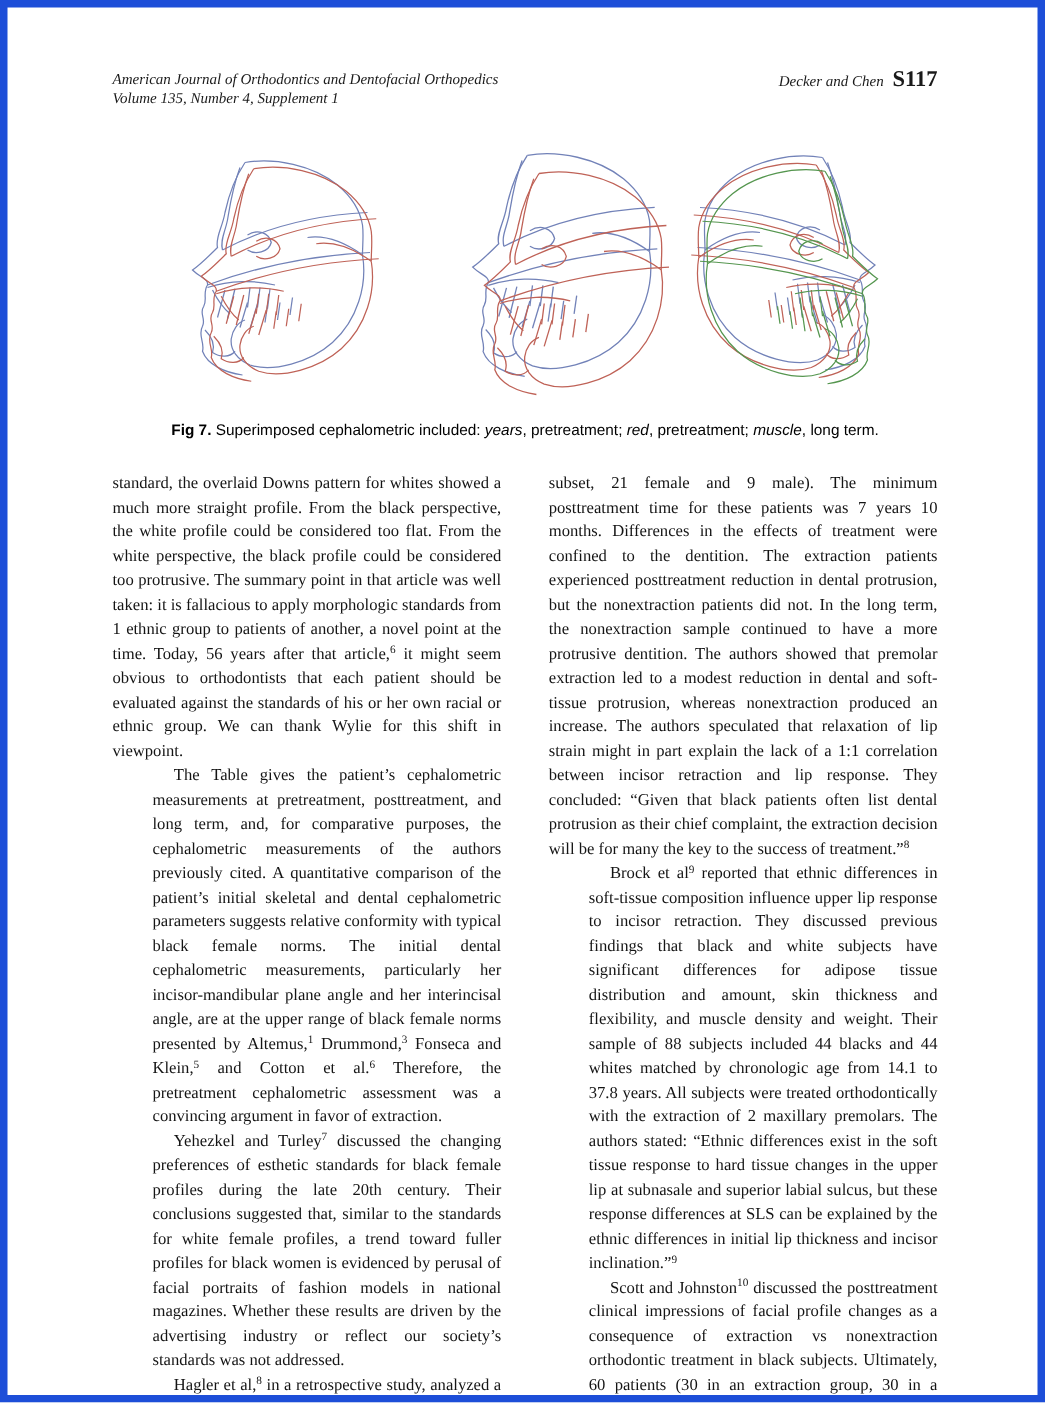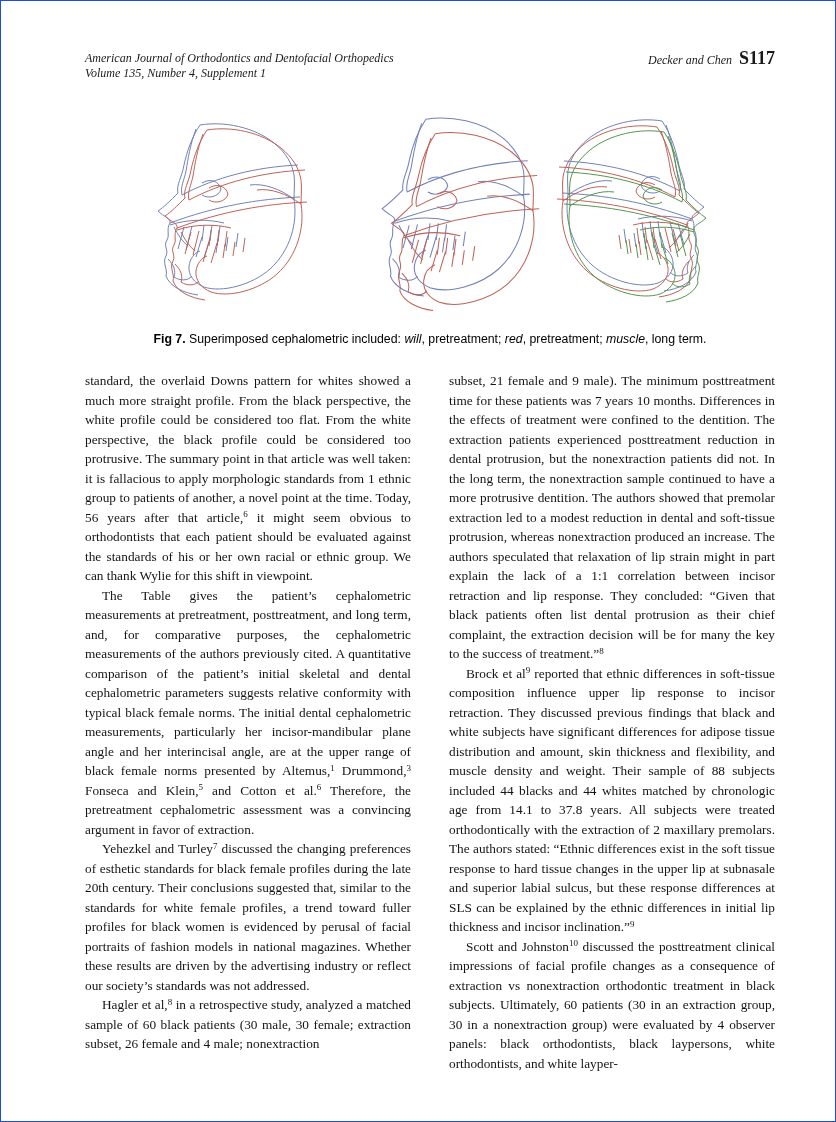--- a/index.html
+++ b/index.html
@@ -1,19 +1,19 @@
 <!DOCTYPE html>
 <html lang="en"><head>
 <meta charset="utf-8">
 <style>
   html,body{margin:0;padding:0;background:#f6f6f6;}
   .page{
     width:836px;height:1122px;box-sizing:border-box;
-    margin:0 auto;background:#fff;border:1px solid #1d4ed8;
-    padding:50px 60px 0 84px;
+    margin:0 auto;background:#fff;border:6px solid #1d4ed8;
+    padding:50px 80px 0 84px;
     font-family:"Liberation Serif",serif;color:#141414;
     overflow:hidden;
   }
   
   .hdr{display:flex;justify-content:space-between;align-items:flex-start;
        font-style:italic;font-size:12px;line-height:15px;color:#1a1a1a;}
   .hdr-left{max-width:430px;}
   .hdr-right{white-space:nowrap;text-align:right;}
   .pagenum{font-style:normal;font-weight:bold;font-size:18px;margin-left:7px;}
   
@@ -22,21 +22,21 @@
   figcaption{
     font-family:"Liberation Sans",sans-serif;font-size:12.3px;line-height:15px;
     text-align:center;margin-top:10px;color:#000;
   }
   .seg-b{font-weight:bold;}
   .seg-i{font-style:italic;}
   
   .columns{display:flex;gap:38px;margin-top:24px;}
   .col{flex:1 1 0;font-size:13.3px;line-height:19.5px;text-align:justify;hyphens:auto;}
   .col p{margin:0;}
-  .col p.indent{text-indent:17px;}
+  .col p.indent{text-indent:17px;margin-left:32px;}
   sup{font-size:9px;line-height:0;vertical-align:baseline;position:relative;top:-4.5px;}
 </style>
 </head>
 <body>
 
 <div class="page">
 
   <header class="hdr">
     <div class="hdr-left">
       <div>American Journal of Orthodontics and Dentofacial Orthopedics</div>
@@ -111,21 +111,21 @@
           </g>
         <g class="trace" transform="translate(5,6)" stroke="#bf6257">
             <use href="#ceph-base" xlink:href="#ceph-base"></use>
           </g>
         <g class="trace" transform="translate(-2,11)" stroke="#55964f">
             <use href="#ceph-base" xlink:href="#ceph-base"></use>
           </g>
       </g>
     </svg>
 
-    <figcaption id="fig-caption"><span class="seg-b">Fig 7. </span><span>Superimposed cephalometric included: </span><span class="seg-i">will</span><span>, pretreatment; </span><span class="seg-i">red</span><span>, pretreatment; </span><span class="seg-i">muscle</span><span>, long term.</span></figcaption>
+    <figcaption id="fig-caption"><span class="seg-b">Fig 7. </span><span>Superimposed cephalometric included: </span><span class="seg-i">years</span><span>, pretreatment; </span><span class="seg-i">red</span><span>, pretreatment; </span><span class="seg-i">muscle</span><span>, long term.</span></figcaption>
   </figure>
 
   <main class="columns">
     <div class="col" id="col-left">
         <p class="">standard, the overlaid Downs pattern for whites showed a much more straight profile. From the black perspective, the white profile could be considered too flat. From the white perspective, the black profile could be considered too protrusive. The summary point in that article was well taken: it is fallacious to apply morphologic standards from 1 ethnic group to patients of another, a novel point at the time. Today, 56 years after that article,<sup>6</sup> it might seem obvious to orthodontists that each patient should be evaluated against the standards of his or her own racial or ethnic group. We can thank Wylie for this shift in viewpoint.</p>
         <p class="indent">The Table gives the patient’s cephalometric measurements at pretreatment, posttreatment, and long term, and, for comparative purposes, the cephalometric measurements of the authors previously cited. A quantitative comparison of the patient’s initial skeletal and dental cephalometric parameters suggests relative conformity with typical black female norms. The initial dental cephalometric measurements, particularly her incisor-mandibular plane angle and her interincisal angle, are at the upper range of black female norms presented by Altemus,<sup>1</sup> Drummond,<sup>3</sup> Fonseca and Klein,<sup>5</sup> and Cotton et al.<sup>6</sup> Therefore, the pretreatment cephalometric assessment was a convincing argument in favor of extraction.</p>
         <p class="indent">Yehezkel and Turley<sup>7</sup> discussed the changing preferences of esthetic standards for black female profiles during the late 20th century. Their conclusions suggested that, similar to the standards for white female profiles, a trend toward fuller profiles for black women is evidenced by perusal of facial portraits of fashion models in national magazines. Whether these results are driven by the advertising industry or reflect our society’s standards was not addressed.</p>
         <p class="indent">Hagler et al,<sup>8</sup> in a retrospective study, analyzed a matched sample of 60 black patients (30 male, 30 female; extraction subset, 26 female and 4 male; nonextraction</p>
       </div>
     <div class="col" id="col-right">

